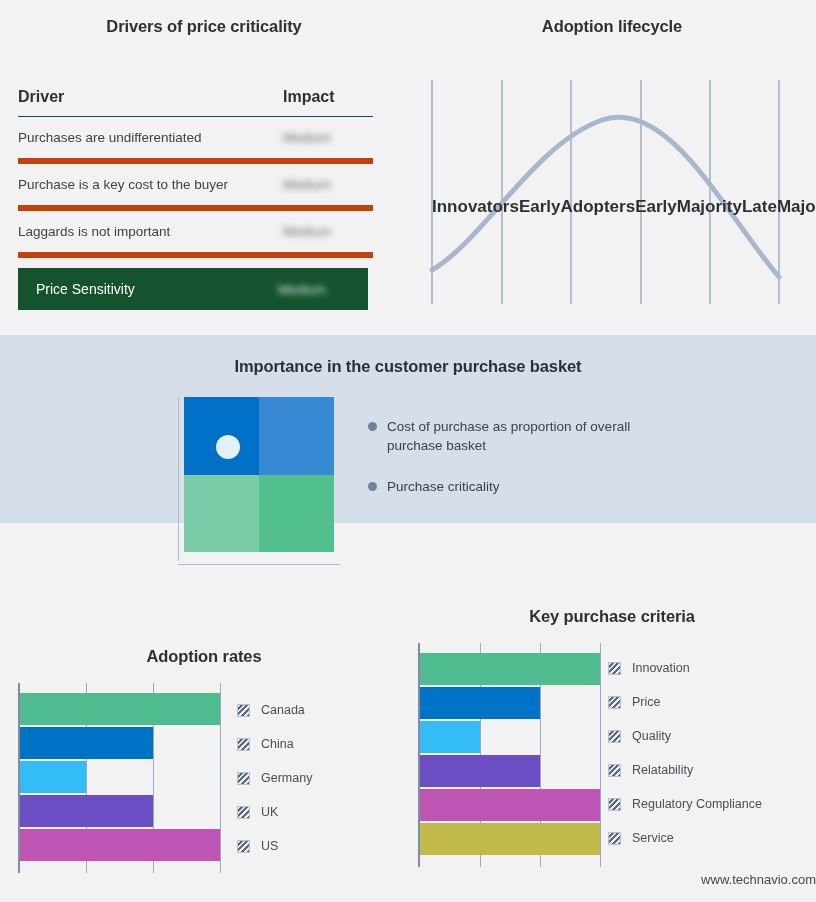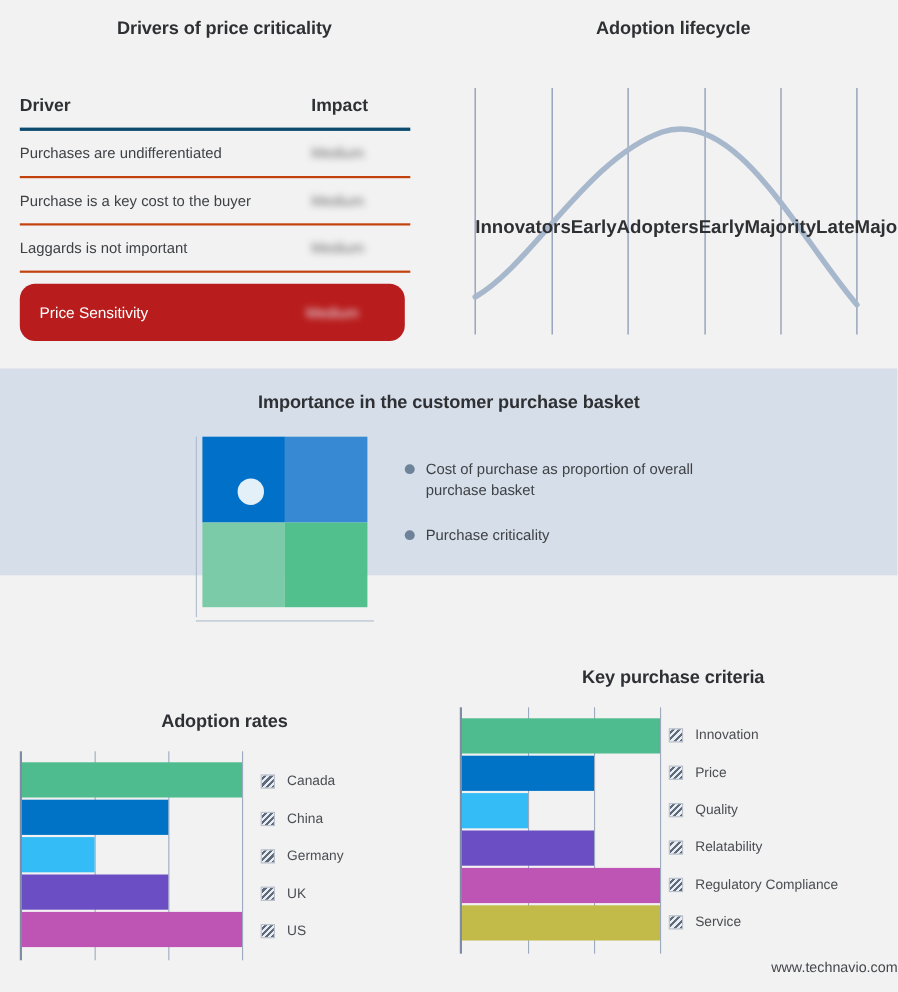--- a/index.html
+++ b/index.html
@@ -33,47 +33,46 @@
   }
   #drivers-panel .panel-title { margin-top: 17px; }
   .drv-table {
     position: absolute;
     left: 18px; top: 88px; width: 355px;
   }
   .drv-head {
     display: flex;
     align-items: flex-end;
     padding-bottom: 10px;
-    border-bottom: 3px solid #0c4a6e;
+    border-bottom: 1px solid #0c4a6e;
   }
   .drv-head .c1 { flex: 1; font-size: 16px; font-weight: bold; color: #2e3033; }
   .drv-head .c2 { width: 90px; text-align: left; font-size: 16px; font-weight: bold; color: #2e3033; }
   .drv-row {
     display: flex;
     align-items: center;
     height: 41px;
-    border-bottom: 2px solid #c2410c;
+    border-bottom: 6px solid #c2410c;
   }
   .drv-row .c1 { flex: 1; font-size: 13.5px; color: #3f4245; }
   .drv-row .c2 {
     width: 90px;
     font-size: 13.5px;
     color: #6a6a6a;
     filter: blur(3.2px);
     user-select: none;
   }
   .drv-row.hl {
-    background: #b91c1c;
+    background: #14532d;
     border-bottom: none;
-    height: 52px;
+    height: 42px;
     margin-top: 10px;
     padding: 0 18px;
     width: 350px;
     box-sizing: border-box;
-    border-radius: 14px;
   }
   .drv-row.hl .c1 { color: #ffffff; font-size: 14px; }
   .drv-row.hl .c2 { color: #e8f1fa; filter: blur(3.2px); width: 72px; }
 
   
   #lifecycle-panel {
     position: absolute;
     left: 408px; top: 0; width: 408px; height: 335px;
   }
   #lifecycle-panel .panel-title { margin-top: 17px; }

